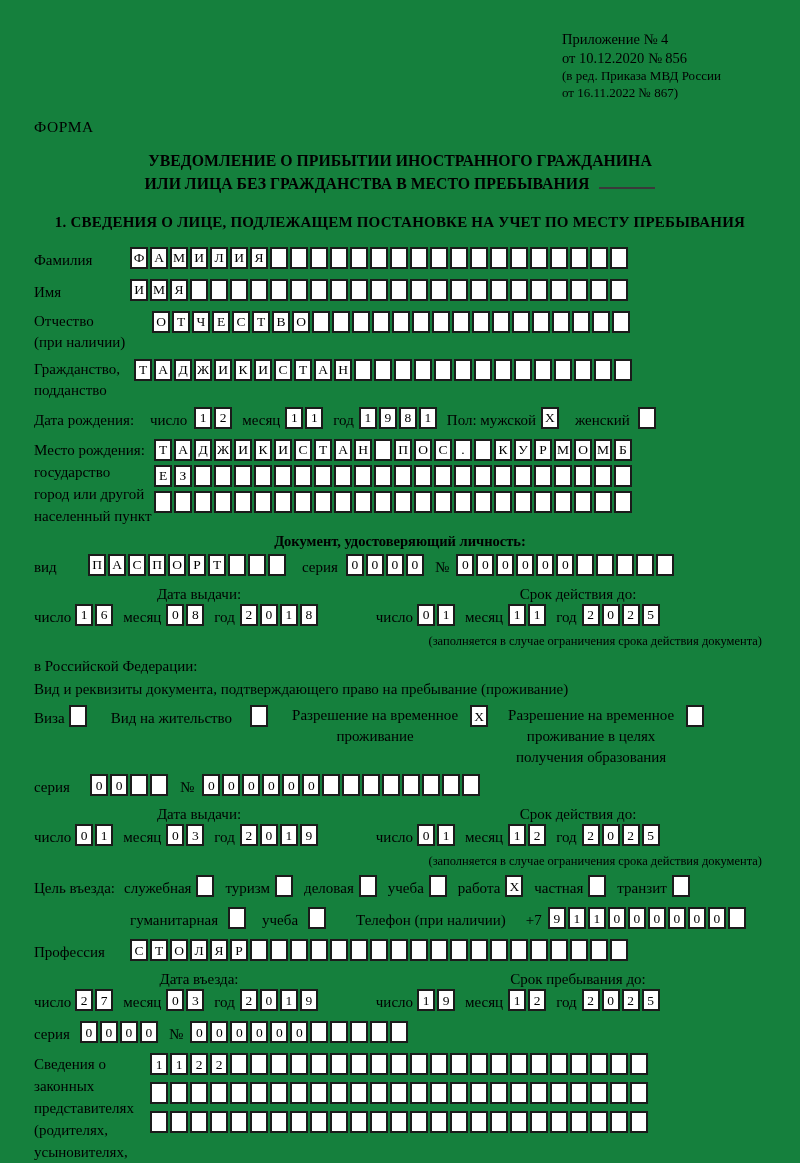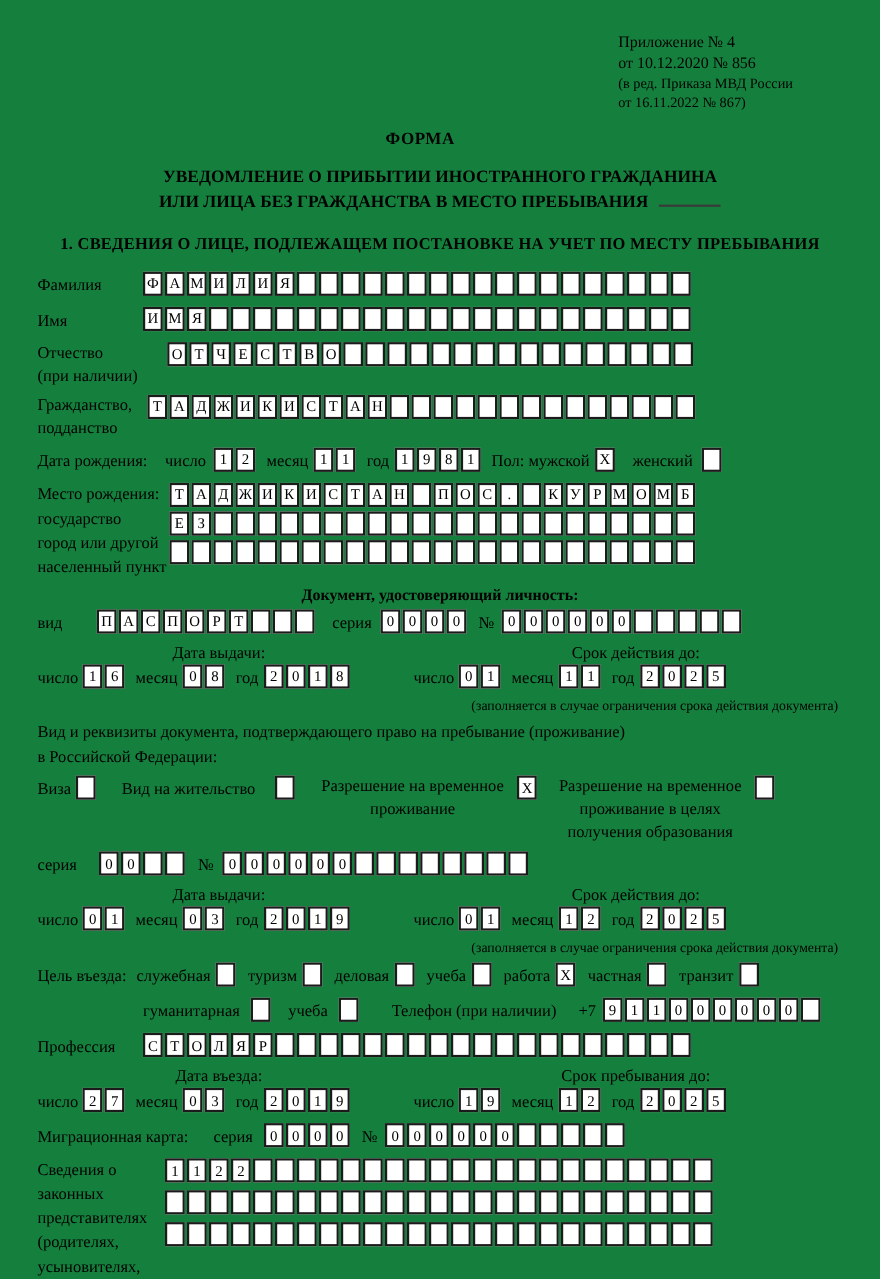--- a/index.html
+++ b/index.html
@@ -4,21 +4,21 @@
 <style>
   * { box-sizing: border-box; margin: 0; padding: 0; }
   html, body { background: #e8e8e8; }
   .page {
     width: 800px; height: 1163px; background: #15803d; color: #000;
     font-family: "Liberation Serif", "DejaVu Serif", serif;
     padding: 30px 34px 10px 34px; overflow: hidden; position: relative;
   }
   .doc-header { margin-left: 528px; font-size: 14.5px; line-height: 1.32; }
   .doc-header .sub { font-size: 13px; line-height: 1.3; }
-  .form-label { text-align: center; padding-right: 36px; font-weight: bold; font-size: 15.5px; margin-top: 16px; letter-spacing: .5px; }
+  .form-label { text-align: left; padding-right: 36px; font-weight: normal; font-size: 15.5px; margin-top: 16px; letter-spacing: .5px; }
   .title { text-align: center; font-weight: bold; font-size: 15.8px; margin-top: 14px; line-height: 1.45; }
   .blank-line { display: inline-block; width: 56px; height: 2px; background: #3a3a3a; margin-left: 10px; }
   .section-heading { text-align: center; font-weight: bold; font-size: 15px; margin-top: 18px; letter-spacing: .2px; }
   .frow { display: flex; align-items: flex-start; margin-bottom: 6px; white-space: nowrap; }
   .flabel { font-size: 15px; line-height: 26px; flex: 0 0 auto; }
   .ml-lines { line-height: 21px; }
   .cells { display: flex; flex: 0 0 auto; }
   .cell {
     width: 18px; height: 22px; border: 2px solid #1b1b1b; margin-right: 2px;
     display: inline-flex; align-items: center; justify-content: center;
@@ -379,22 +379,22 @@
     <span class="cells">
         <span class="cell">2</span>
         <span class="cell">0</span>
         <span class="cell">2</span>
         <span class="cell">5</span>
       </span>
   </div>
   <div class="note">(заполняется в случае ограничения срока действия документа)</div>
 
   <div class="para">
+    <div>в Российской Федерации:</div>
     <div>Вид и реквизиты документа, подтверждающего право на пребывание (проживание)</div>
-    <div>в Российской Федерации:</div>
   </div>
 
   <div class="frow">
     <span class="flabel">Виза</span>
     <span class="cells" style="margin-left:4px">
         <span class="cell"></span>
       </span>
     <span class="flabel" style="margin-left:22px">Вид на жительство</span>
     <span class="cells" style="margin-left:18px">
         <span class="cell"></span>
@@ -610,21 +610,20 @@
     <span class="flabel dlabel">год</span>
     <span class="cells">
         <span class="cell">2</span>
         <span class="cell">0</span>
         <span class="cell">2</span>
         <span class="cell">5</span>
       </span>
   </div>
 
   <div class="frow" style="margin-top:4px">
-    <span class="flabel" style="width:160px">Миграционная карта:</span>
     <span class="flabel" style="margin-right:10px">серия</span>
     <span class="cells">
         <span class="cell">0</span>
         <span class="cell">0</span>
         <span class="cell">0</span>
         <span class="cell">0</span>
       </span>
     <span class="flabel" style="margin:0 7px 0 9px">№</span>
     <span class="cells">
         <span class="cell">0</span>

